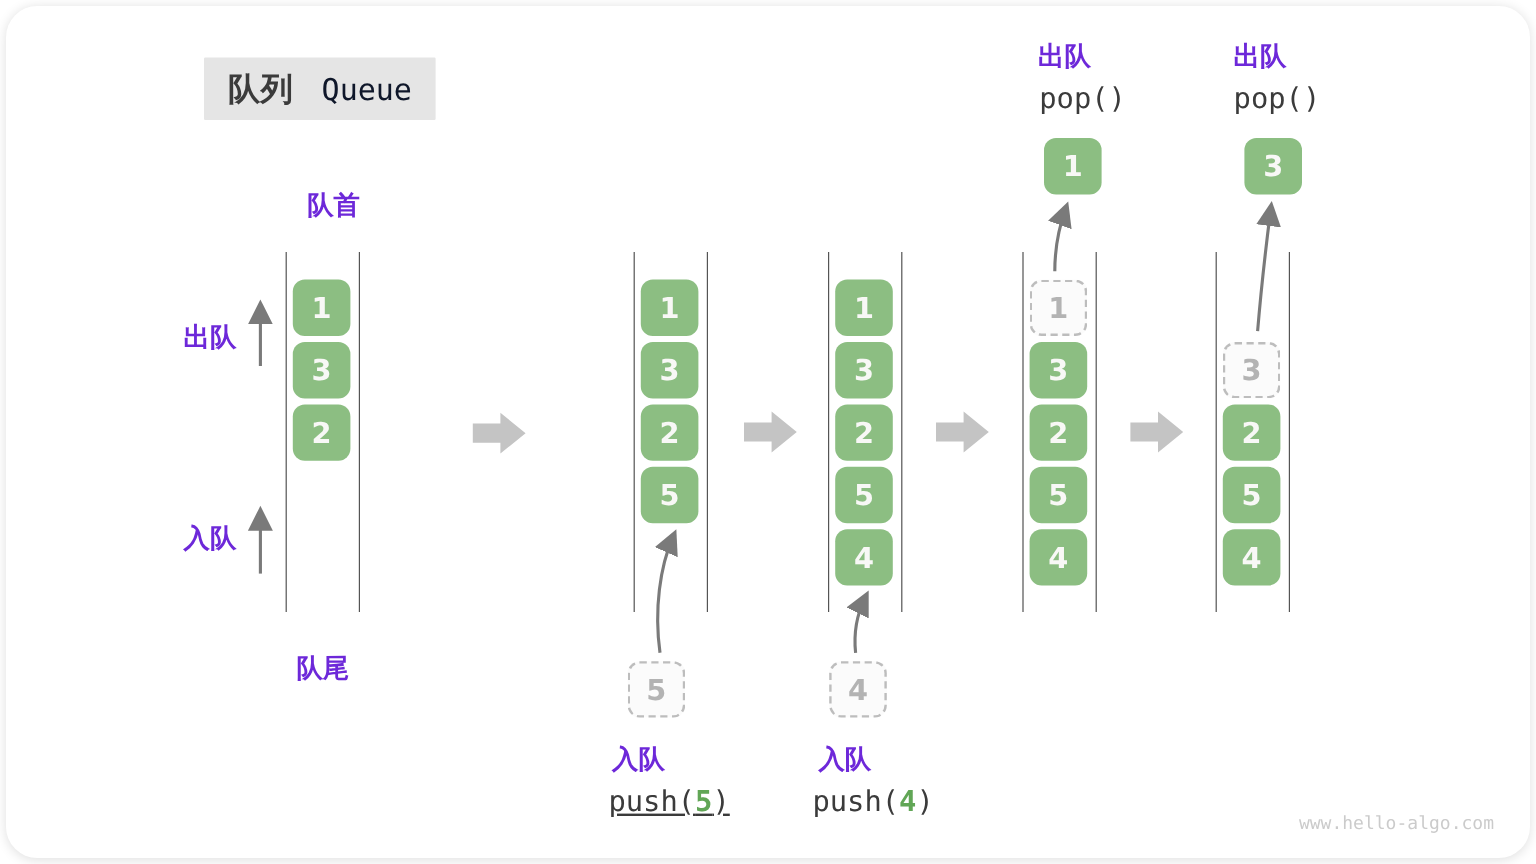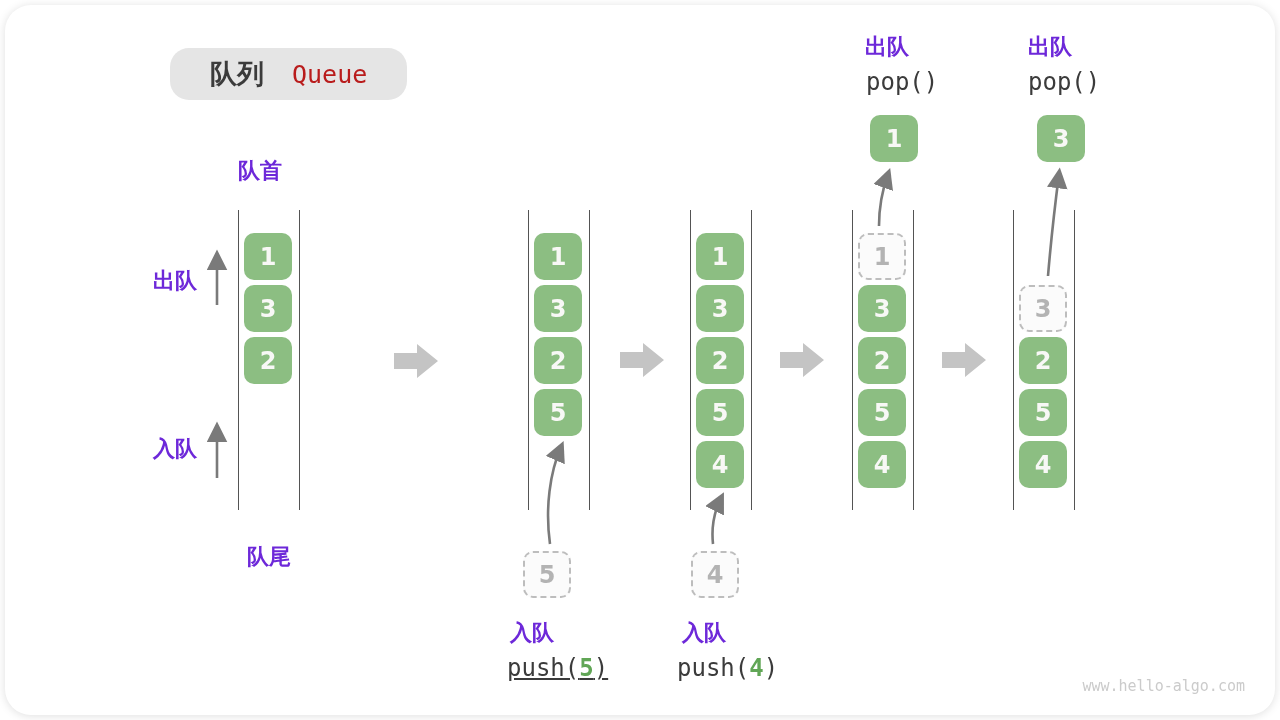--- a/index.html
+++ b/index.html
@@ -1,23 +1,23 @@
 <!DOCTYPE html>
 <html><head>
 <meta charset="utf-8">
 <style>
   html,body{margin:0;padding:0;background:#ffffff;}
   .stage{position:relative;width:1280px;height:720px;background:#ffffff;overflow:hidden;
          font-family:"Liberation Sans",sans-serif;}
   .card{position:absolute;left:5px;top:5px;right:5px;bottom:5px;background:#ffffff;
         border-radius:26px;box-shadow:0 1px 10px rgba(0,0,0,0.13);}
-  .title-box{position:absolute;left:170px;top:48px;height:52px;padding:0 40px;
-             background:#E5E5E5;border-radius:19px;display:flex;align-items:center;gap:28px;}
+  .title-box{position:absolute;left:170px;top:48px;height:52px;padding:0 20px;
+             background:#E5E5E5;border-radius:1px;display:flex;align-items:center;gap:12px;}
   .title-zh{font-weight:bold;font-size:27px;color:#3B3B3B;}
-  .title-en{font-family:"DejaVu Sans Mono",monospace;font-size:25px;color:#b91c1c;}
+  .title-en{font-family:"DejaVu Sans Mono",monospace;font-size:25px;color:#0f172a;margin-left:12px;}
   .zh-label{position:absolute;font-weight:bold;font-size:22px;color:#6d28d9;white-space:nowrap;}
   .code{position:absolute;font-family:"DejaVu Sans Mono",monospace;font-size:24px;color:#3B3B3B;white-space:nowrap;}
   .code .arg{color:#61A656;font-weight:bold;}
   .rail{position:absolute;top:210px;height:300px;width:62px;box-sizing:border-box;
         border-left:1.6px solid #545454;border-right:1.6px solid #545454;}
   .cell{position:absolute;width:48px;height:47px;background:#8CBE82;border-radius:10px;
         display:flex;align-items:center;justify-content:center;
         color:#F8F8F6;font-size:24px;font-weight:bold;font-family:"DejaVu Sans",sans-serif;}
   .ghost{position:absolute;width:48px;height:47px;box-sizing:border-box;background:#FBFBFB;
          border:2px dashed #BDBDBD;border-radius:10px;display:flex;align-items:center;justify-content:center;
@@ -30,21 +30,21 @@
 <body>
 
 <div class="stage">
   <div class="card"></div>
 
   <div class="title-box">
     <span class="title-zh">队列</span>
     <span class="title-en">Queue</span>
   </div>
 
-  <div class="zh-label" style="left:238px;top:156px;width:62px;text-align:left;">队首</div>
+  <div class="zh-label" style="left:238px;top:156px;width:62px;text-align:right;">队首</div>
   <div class="zh-label" style="left:238px;top:542px;width:62px;text-align:center;">队尾</div>
   <div class="zh-label" style="left:153px;top:266px;">出队</div>
   <div class="zh-label" style="left:153px;top:434px;">入队</div>
 
   <div class="rail" style="left:238px;"></div>
   <div class="rail" style="left:528px;"></div>
   <div class="rail" style="left:690px;"></div>
   <div class="rail" style="left:852px;"></div>
   <div class="rail" style="left:1013px;"></div>
 

